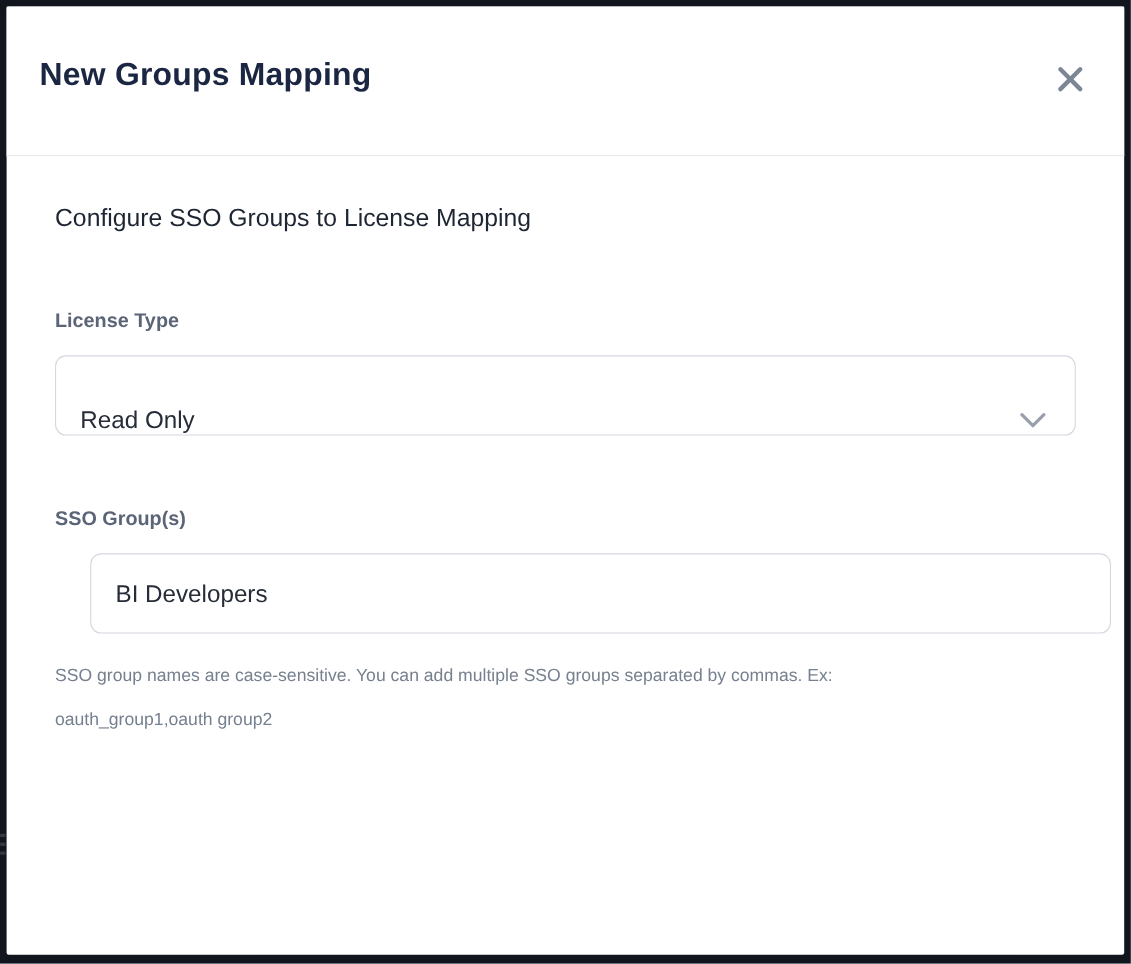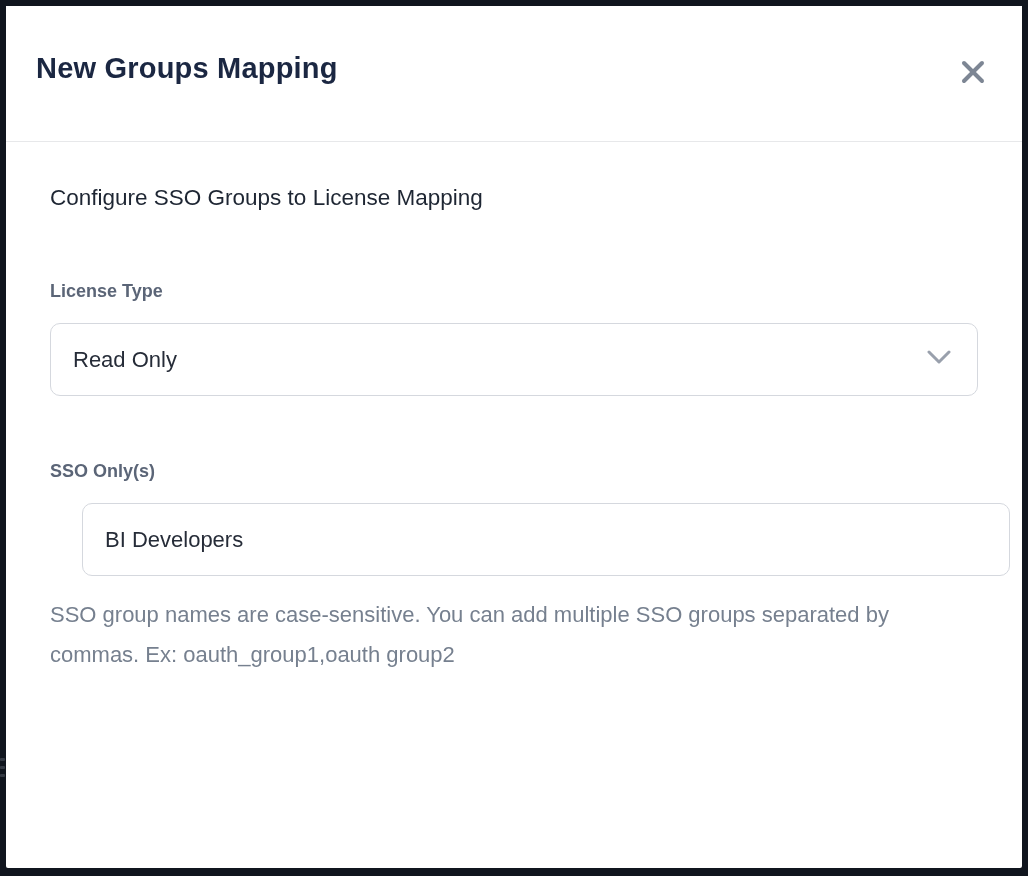--- a/index.html
+++ b/index.html
@@ -53,41 +53,41 @@
   }
   .field-label{
     position:absolute;left:44px;
     font-size:18px;font-weight:700;color:var(--label);
   }
   .label-license{top:138px;text-align:right;}
   .label-sso{top:318px;}
   .select-box{
     position:absolute;left:44px;right:44px;top:180px;height:73px;
     border:1px solid var(--border);border-radius:10px;background:#fff;
-    display:flex;align-items:center;
+    display:flex;align-items:flex-end;
     padding:0 26px 0 22px;
     cursor:pointer;
   }
   .select-value{
     font-size:22px;color:#262c38;flex:1;
   }
   .chevron{flex:none;}
   .text-input{
     position:absolute;left:44px;right:44px;top:360px;height:73px;
     border:1px solid var(--border);border-radius:10px;background:#fff;
     padding:0 22px;width:calc(100% - 88px);
     font-size:22px;color:#262c38;
     font-family:"Liberation Sans", sans-serif;
     outline:none;
     margin-left:32px;
   }
   .helper-text{
     position:absolute;left:44px;top:452px;
     max-width:850px;
-    font-size:22px;line-height:40px;color:var(--helper);
+    font-size:16px;line-height:40px;color:var(--helper);
   }
 </style>
 </head>
 <body>
 
 <div class="backdrop-peek">
   <span></span>
     <span></span>
     <span></span>
 </div>
@@ -115,20 +115,20 @@
 
     <div class="select-box">
       <span class="select-value">Read Only</span>
       <span class="chevron">
         <svg width="24" height="15" viewBox="0 0 24 15">
           <polyline points="2,2 12,12 22,2" fill="none" stroke="#99a0ac" stroke-width="3" stroke-linecap="round" stroke-linejoin="round"></polyline>
         </svg>
       </span>
     </div>
 
-    <div class="field-label label-sso">SSO Only(s)</div>
+    <div class="field-label label-sso">SSO Group(s)</div>
 
     <input class="text-input" type="text" value="BI Developers" style="">
 
     <div class="helper-text">SSO group names are case-sensitive. You can add multiple SSO groups separated by commas. Ex: oauth_group1,oauth group2</div>
 
   </div>
 </div>
 
 </body></html>

